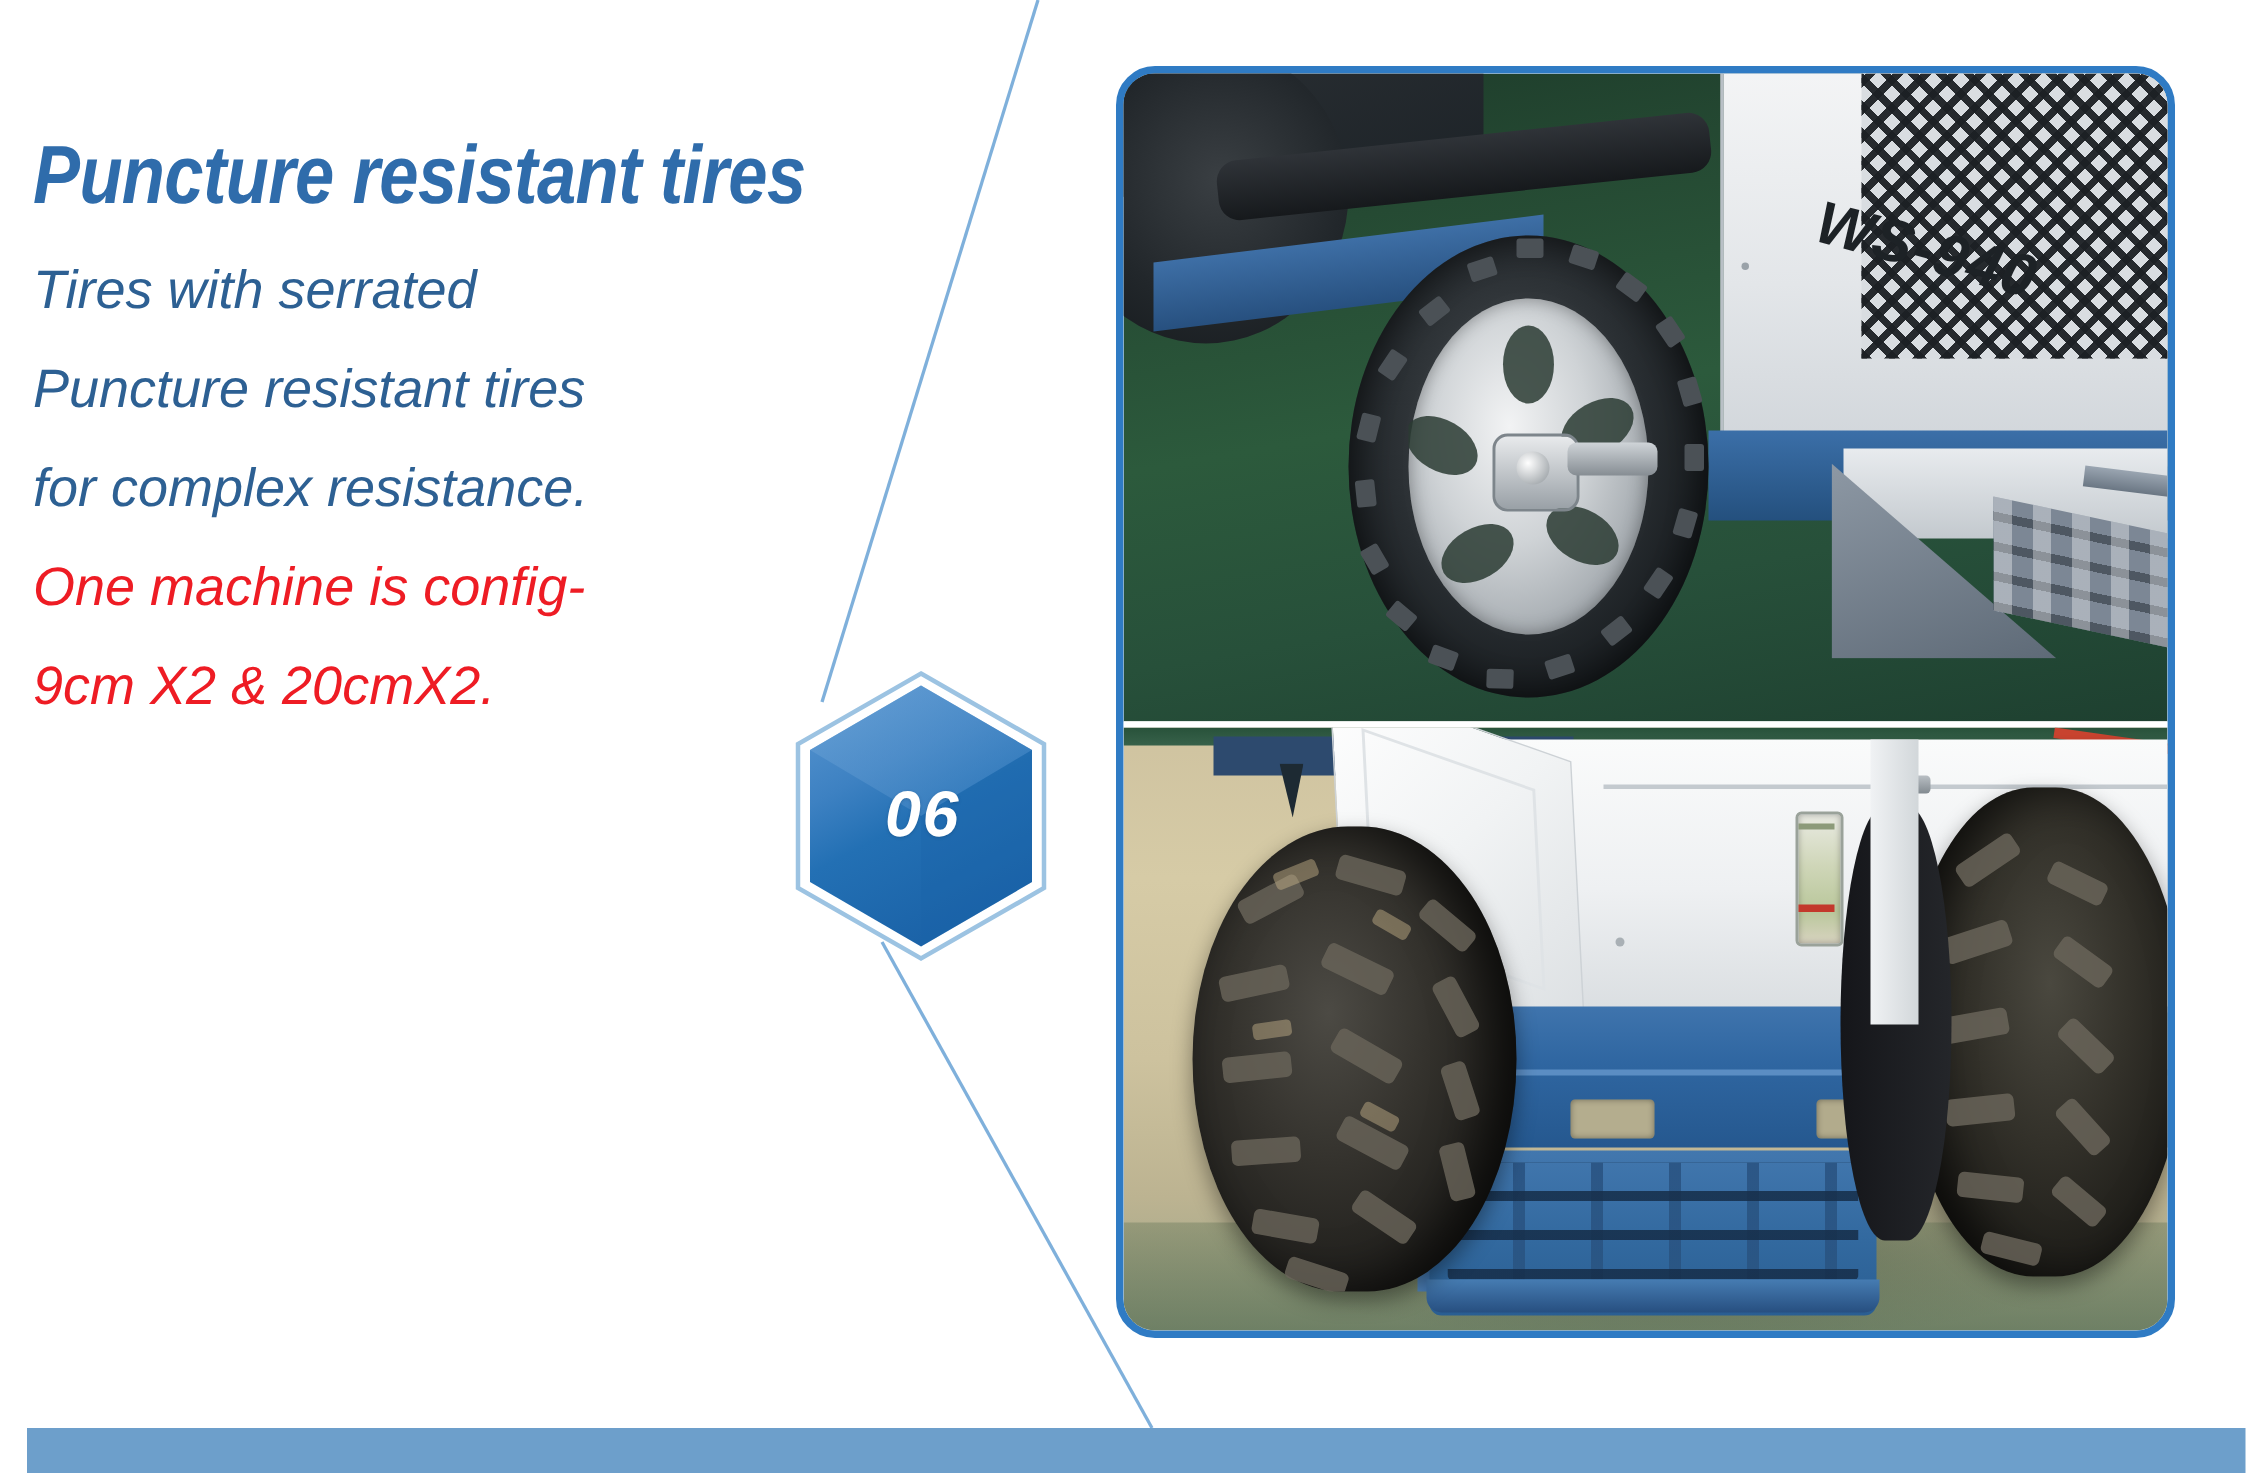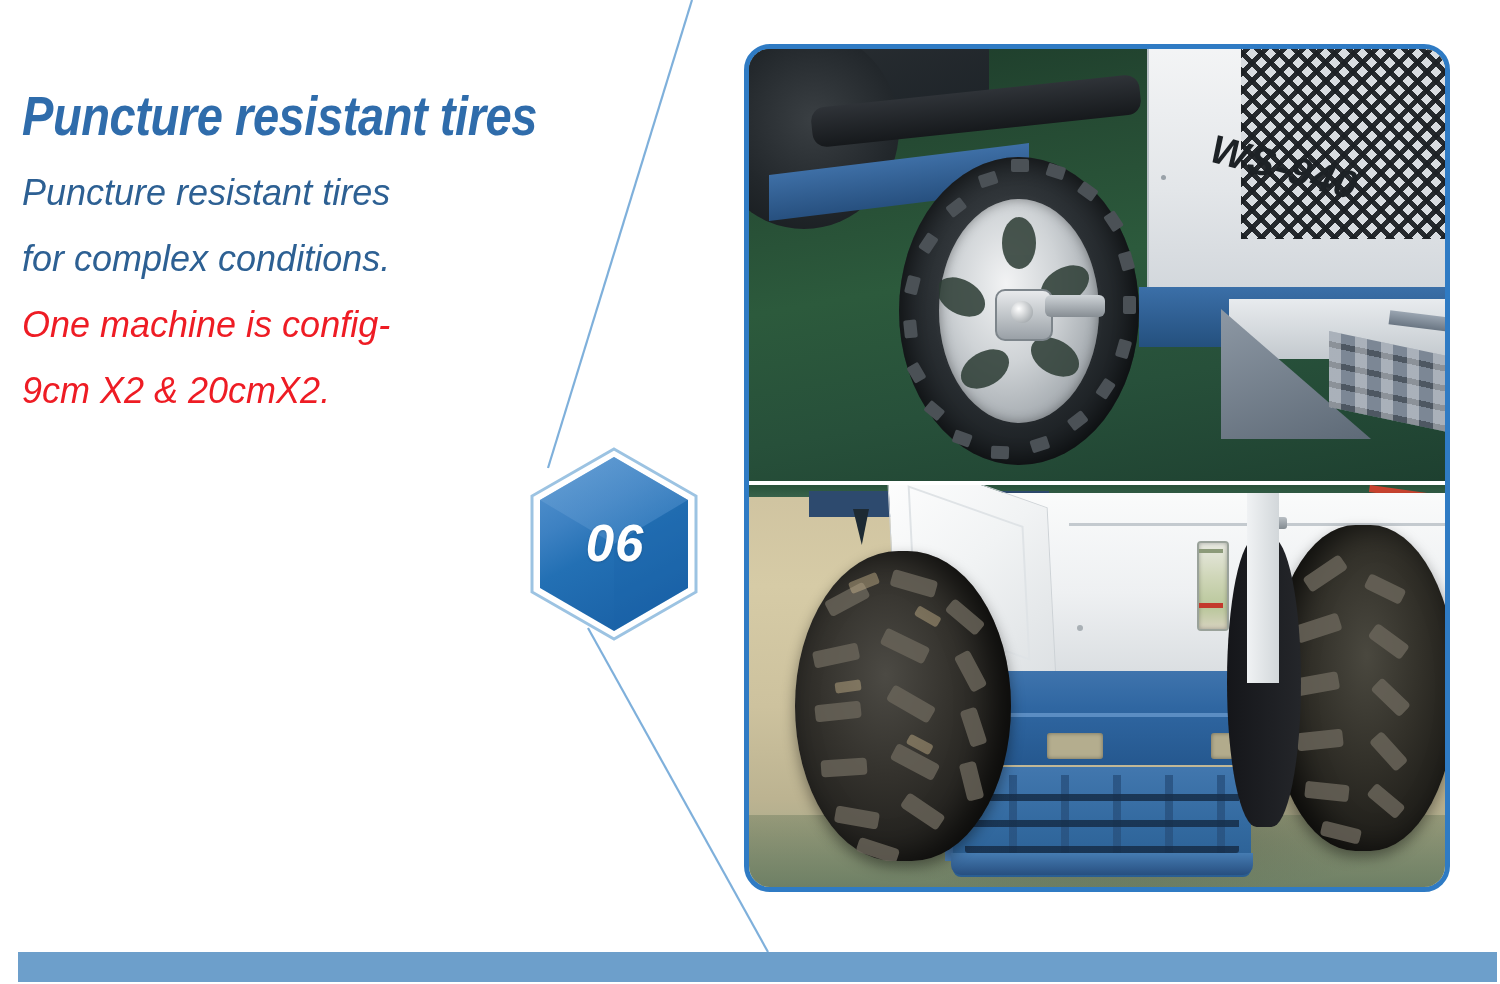--- a/index.html
+++ b/index.html
@@ -46,21 +46,21 @@
   
   .hex-wrap{
     position:absolute;left:528px;top:446px;width:172px;height:196px;
   }
   .hex-outline,.hex-solid{
     position:absolute;left:0;top:0;width:100%;height:100%;
   }
   .hex-num{
     position:absolute;left:0;top:0;width:100%;height:100%;
     display:flex;align-items:center;justify-content:center;
-    color:#ffffff;font-weight:700;font-size:51px;letter-spacing:1px;
+    color:#ffffff;font-weight:700;font-size:43px;letter-spacing:1px;
     text-shadow:0 1px 2px rgba(20,60,100,.35);
     padding-left:2px;padding-bottom:2px;box-sizing:border-box;
   }
 
   
   .connectors{position:absolute;left:0;top:0;width:1500px;height:984px;pointer-events:none;}
 
   
   .photo-frame{
     position:absolute;left:744px;top:44px;width:706px;height:848px;
@@ -85,22 +85,23 @@
   <svg class="connectors" viewBox="0 0 1500 984" width="1500" height="984">
     <line x1="692" y1="0" x2="548" y2="468" stroke="#7fb0db" stroke-width="2.2"></line>
     <line x1="588" y1="628" x2="768" y2="952" stroke="#7fb0db" stroke-width="2.2"></line>
   </svg>
 
   <div class="text-col">
 
     <h1 class="headline">Puncture resistant tires</h1>
 
     <div class="body-block">
+      <span class="body-line">Tires with serrated</span>
       <span class="body-line">Puncture resistant tires</span>
-      <span class="body-line">for complex conditions.</span>
+      <span class="body-line">for complex resistance.</span>
     </div>
 
     <div class="red-block">
       <span class="red-line">One machine is config-</span>
       <span class="red-line">9cm X2 &amp; 20cmX2.</span>
     </div>
   </div>
 
   <div class="hex-wrap">
     <svg class="hex-outline" viewBox="0 0 172 196">

